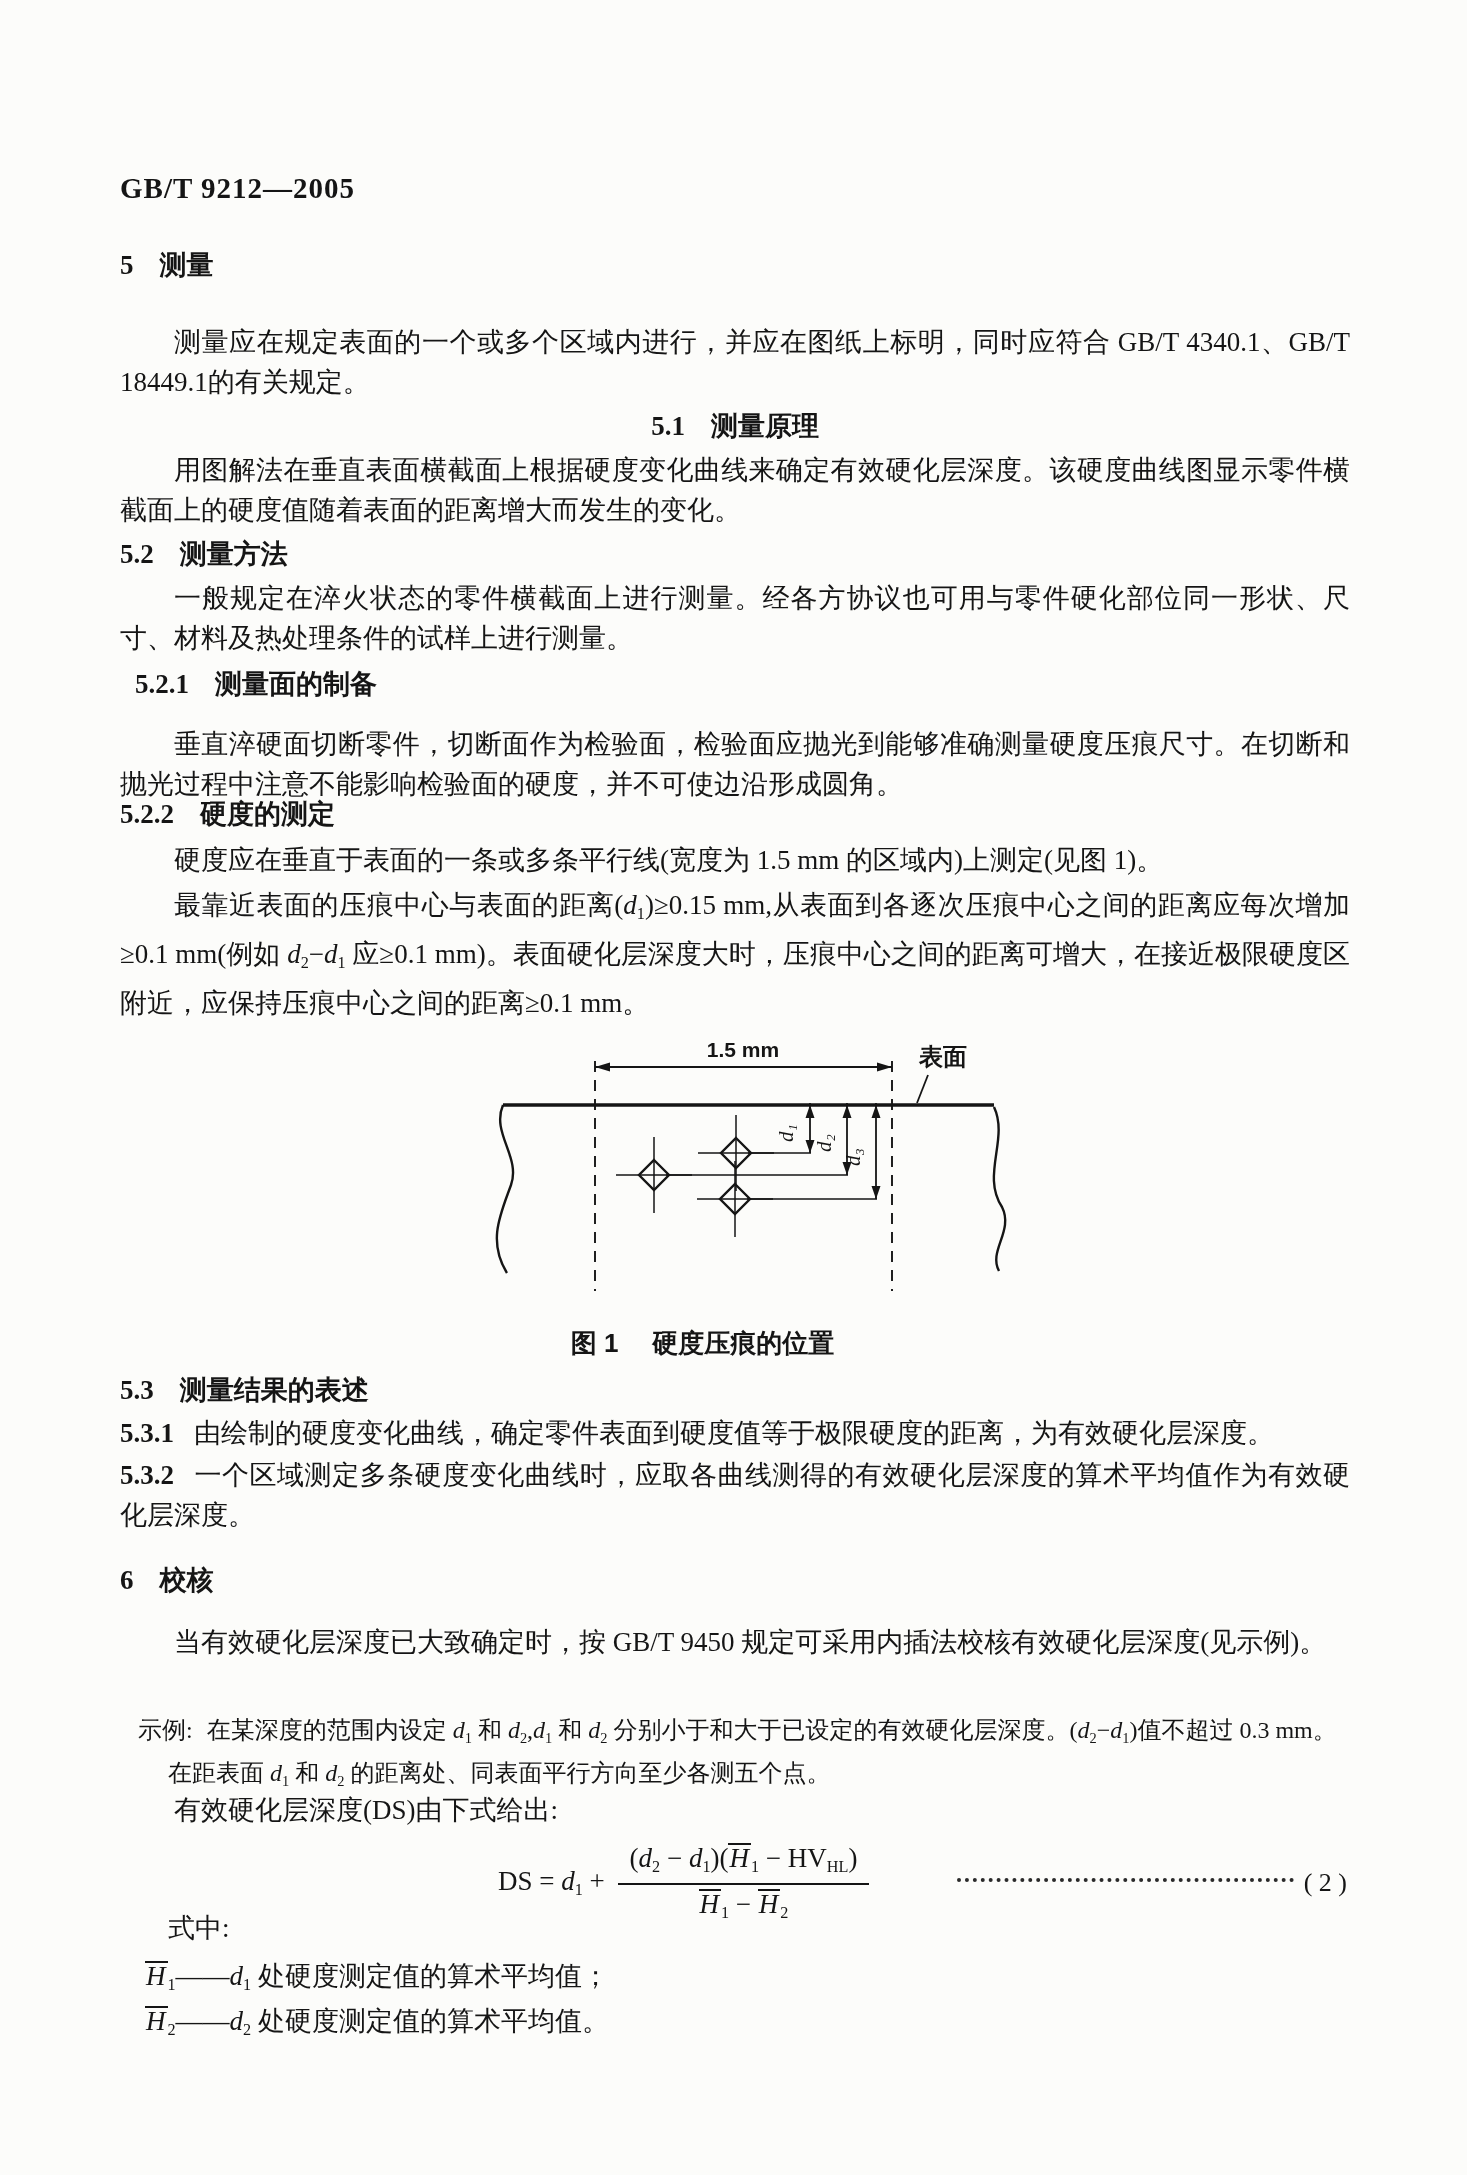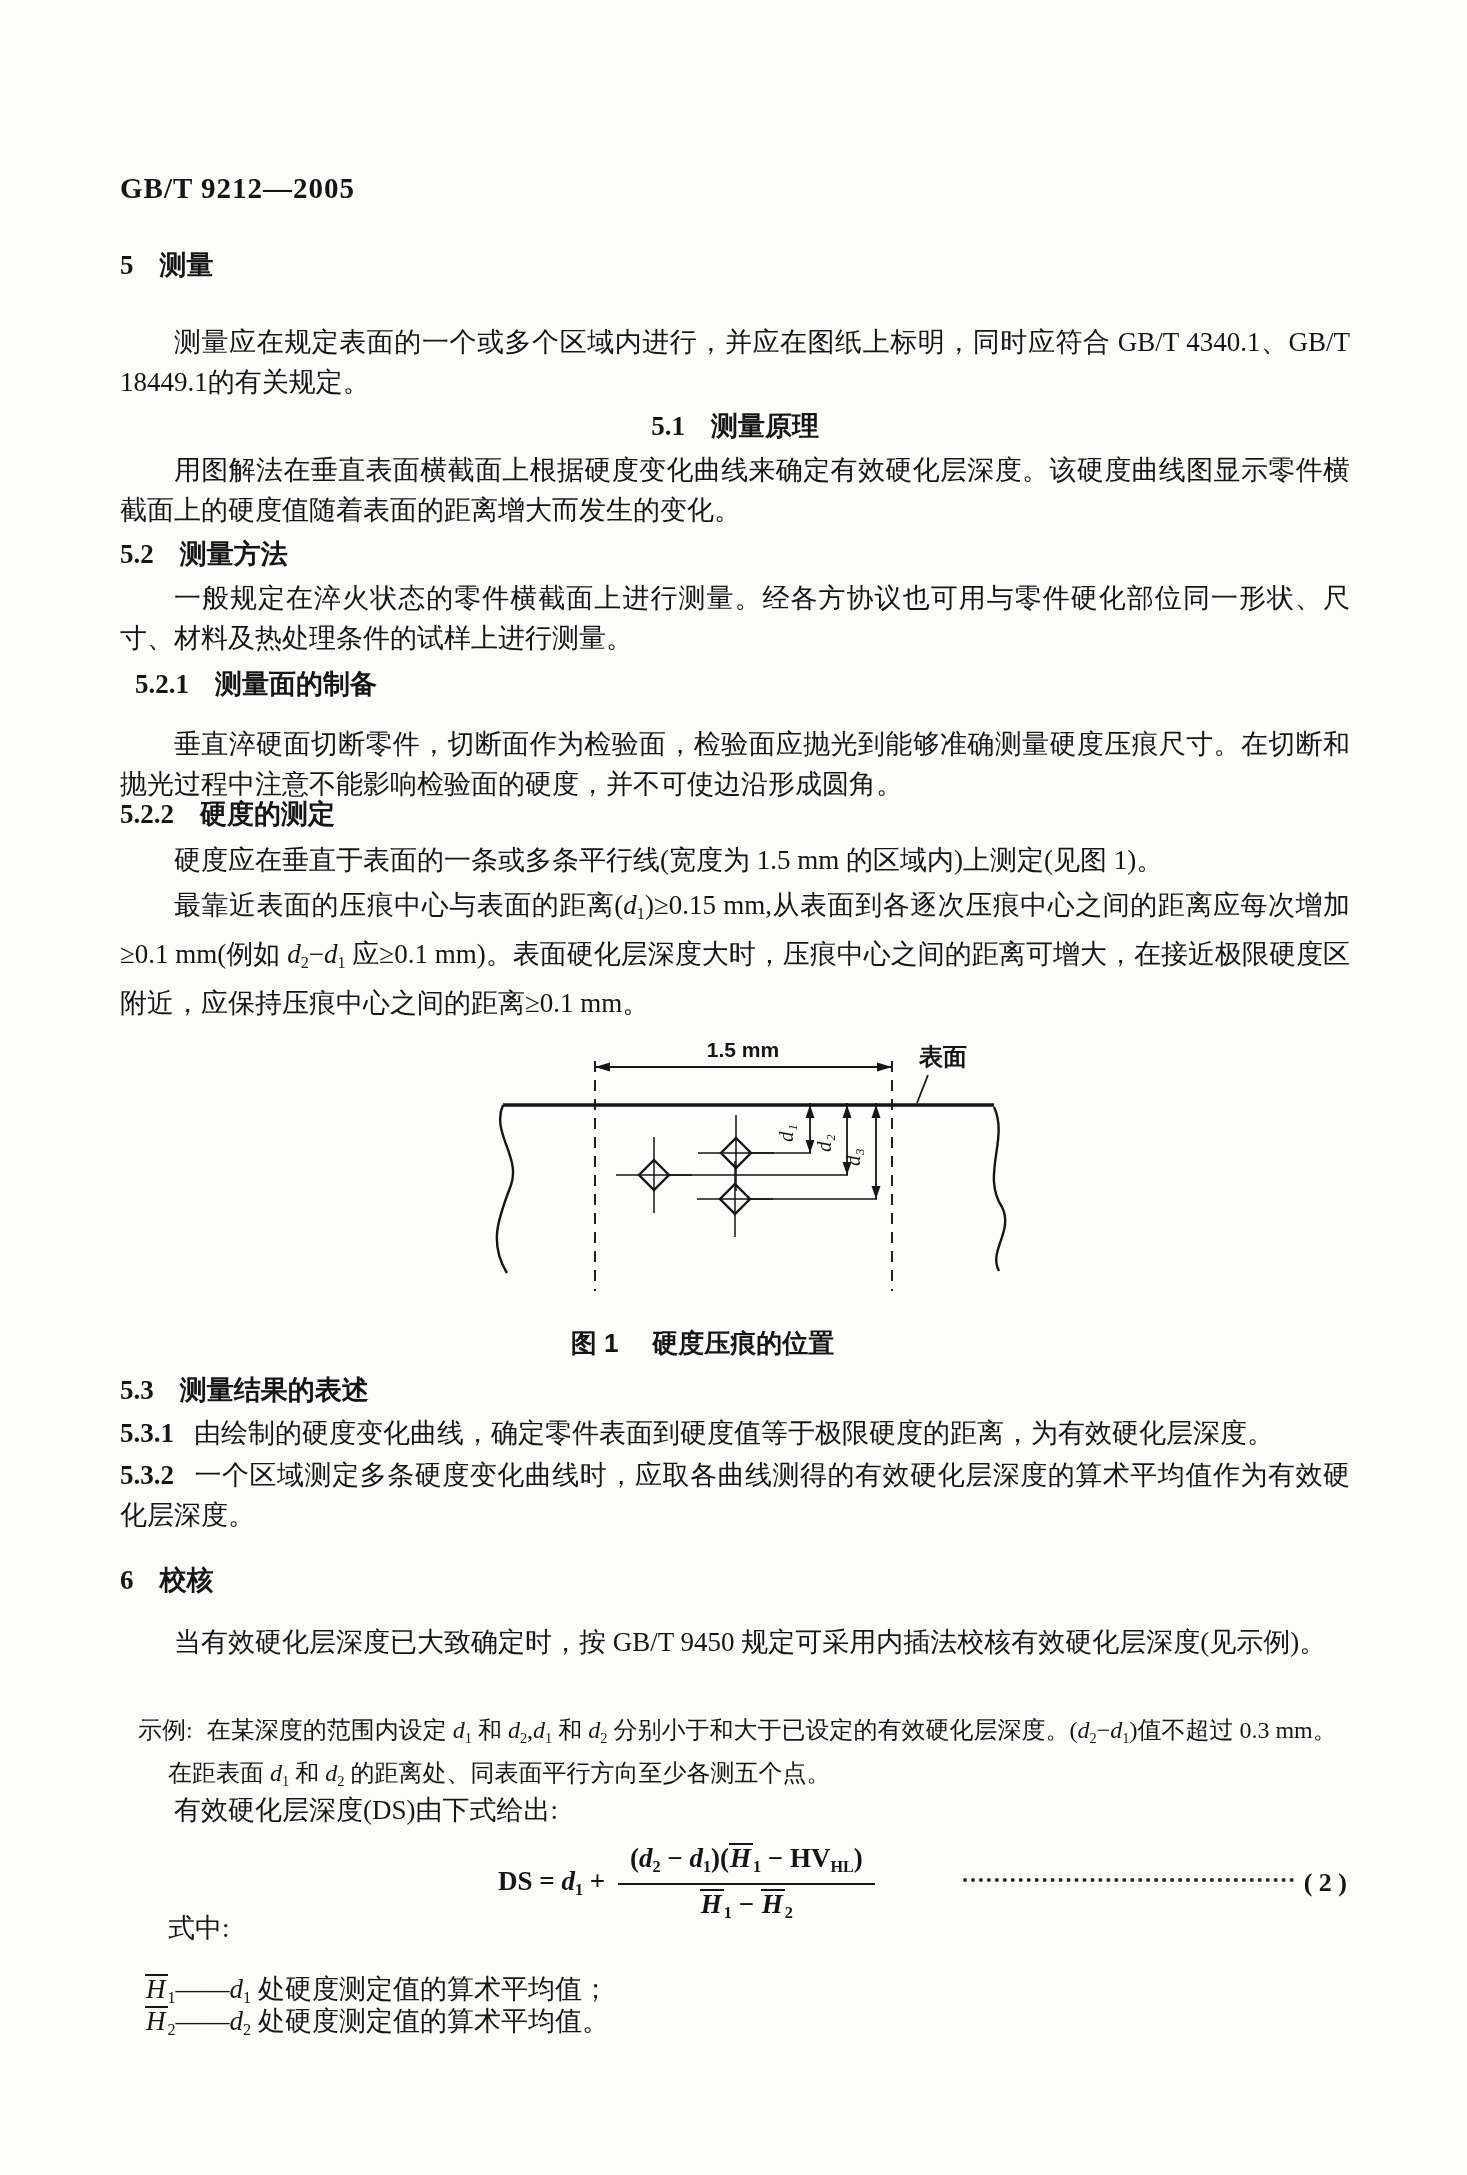--- a/index.html
+++ b/index.html
@@ -20,21 +20,21 @@
   .seg-n { font-style:normal; }
   .seg-i { font-style:italic; font-family:"Liberation Serif","DejaVu Serif",serif; }
   .seg-sub { font-size:0.6em; vertical-align:-0.32em; letter-spacing:0; }
   .seg-ov { display:inline-block; border-top:2.4px solid #151515; padding:0 2px 0 1px;
     line-height:1.02; font-style:italic; font-family:"Liberation Serif","DejaVu Serif",serif; }
   .example-p { font-size:24px; line-height:35px; padding-left:30px; text-indent:-30px; }
   .example-p .ex-label { margin-right:14px; }
   .fig-caption { font-size:26px; font-weight:bold; text-align:center;
     font-family:"Liberation Sans","DejaVu Sans",sans-serif; }
   .fig-caption .cap-num { margin-right:34px; }
-  .formula-row { display:flex; align-items:center; font-size:27px; height:100px;font-weight:bold; }
+  .formula-row { display:flex; align-items:center; font-size:27px; height:100px; }
   .f-lhs { white-space:pre; }
   .frac { display:inline-flex; flex-direction:column; text-align:center; margin-left:6px; }
   .frac .num { padding:0 12px 6px 12px; border-bottom:2.6px solid #151515; }
   .frac .den { padding-top:4px; }
   .f-leader { flex:1; border-bottom:4.5px dotted #2a2a2a; height:2px; margin:0 10px 0 88px;
     transform:translateY(-4px); }
   .f-eqno { font-size:26px; white-space:pre; }
   svg text { fill:#151515; }
   .svg-dim-label { font:bold 21px "Liberation Sans","DejaVu Sans",sans-serif; }
   .svg-cjk-label { font:bold 24px "Liberation Sans","DejaVu Sans",sans-serif; }
@@ -159,16 +159,16 @@
     <span class="f-lhs"><span class="seg-n">DS = </span><span class="seg-i">d</span><span class="seg-sub">1</span><span class="seg-n"> + </span></span>
     <span class="frac">
       <span class="num"><span class="seg-n">(</span><span class="seg-i">d</span><span class="seg-sub">2</span><span class="seg-n"> − </span><span class="seg-i">d</span><span class="seg-sub">1</span><span class="seg-n">)(</span><span class="seg-ov">H</span><span class="seg-sub">1</span><span class="seg-n"> − HV</span><span class="seg-sub">HL</span><span class="seg-n">)</span></span>
       <span class="den"><span class="seg-ov">H</span><span class="seg-sub">1</span><span class="seg-n"> − </span><span class="seg-ov">H</span><span class="seg-sub">2</span></span>
     </span>
     <span class="f-leader"></span>
     <span class="f-eqno">( 2 )</span>
   </div>
 
   <div class="abs body-p" style="top:1908px; left:168px;">式中:</div>
-  <div class="abs body-p" style="top:1956px; left:145px;margin-top:13px;"><span class="seg-ov">H</span><span class="seg-sub">1</span><span class="seg-n">——</span><span class="seg-i">d</span><span class="seg-sub">1</span><span class="seg-n"> 处硬度测定值的算术平均值；</span></div>
+  <div class="abs body-p" style="top:1956px; left:145px;"><span class="seg-ov">H</span><span class="seg-sub">1</span><span class="seg-n">——</span><span class="seg-i">d</span><span class="seg-sub">1</span><span class="seg-n"> 处硬度测定值的算术平均值；</span></div>
   <div class="abs body-p" style="top:2001px; left:145px;"><span class="seg-ov">H</span><span class="seg-sub">2</span><span class="seg-n">——</span><span class="seg-i">d</span><span class="seg-sub">2</span><span class="seg-n"> 处硬度测定值的算术平均值。</span></div>
 
 </div>
 
 </body></html>

